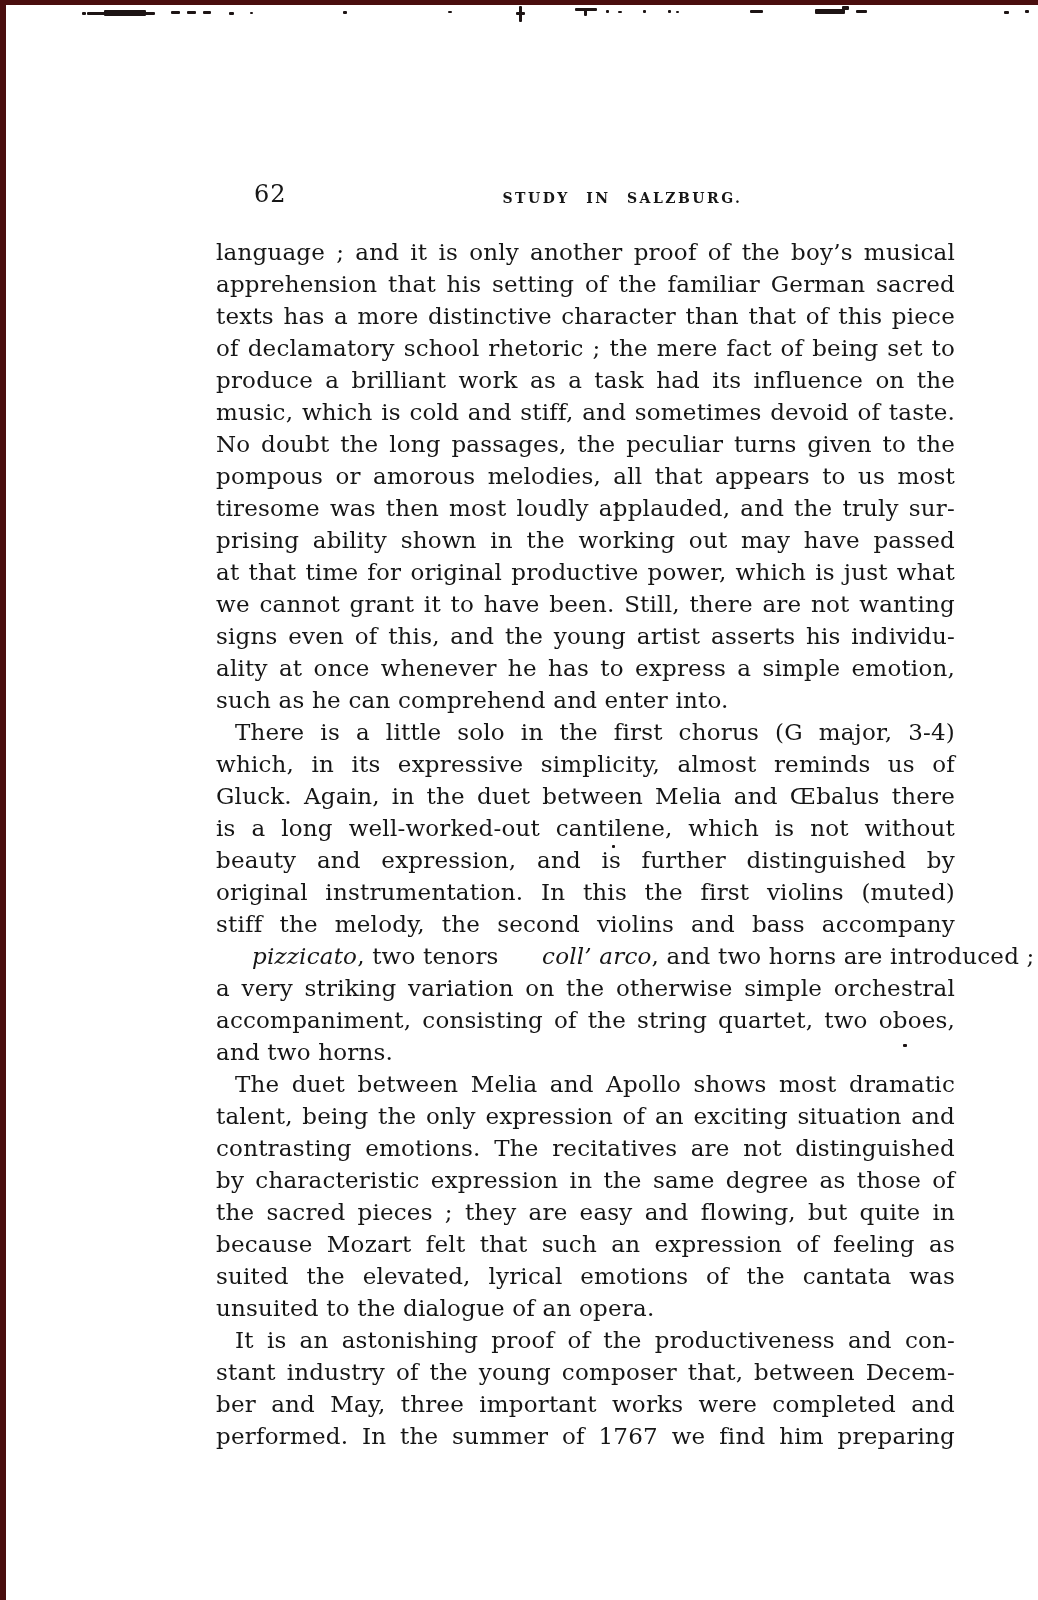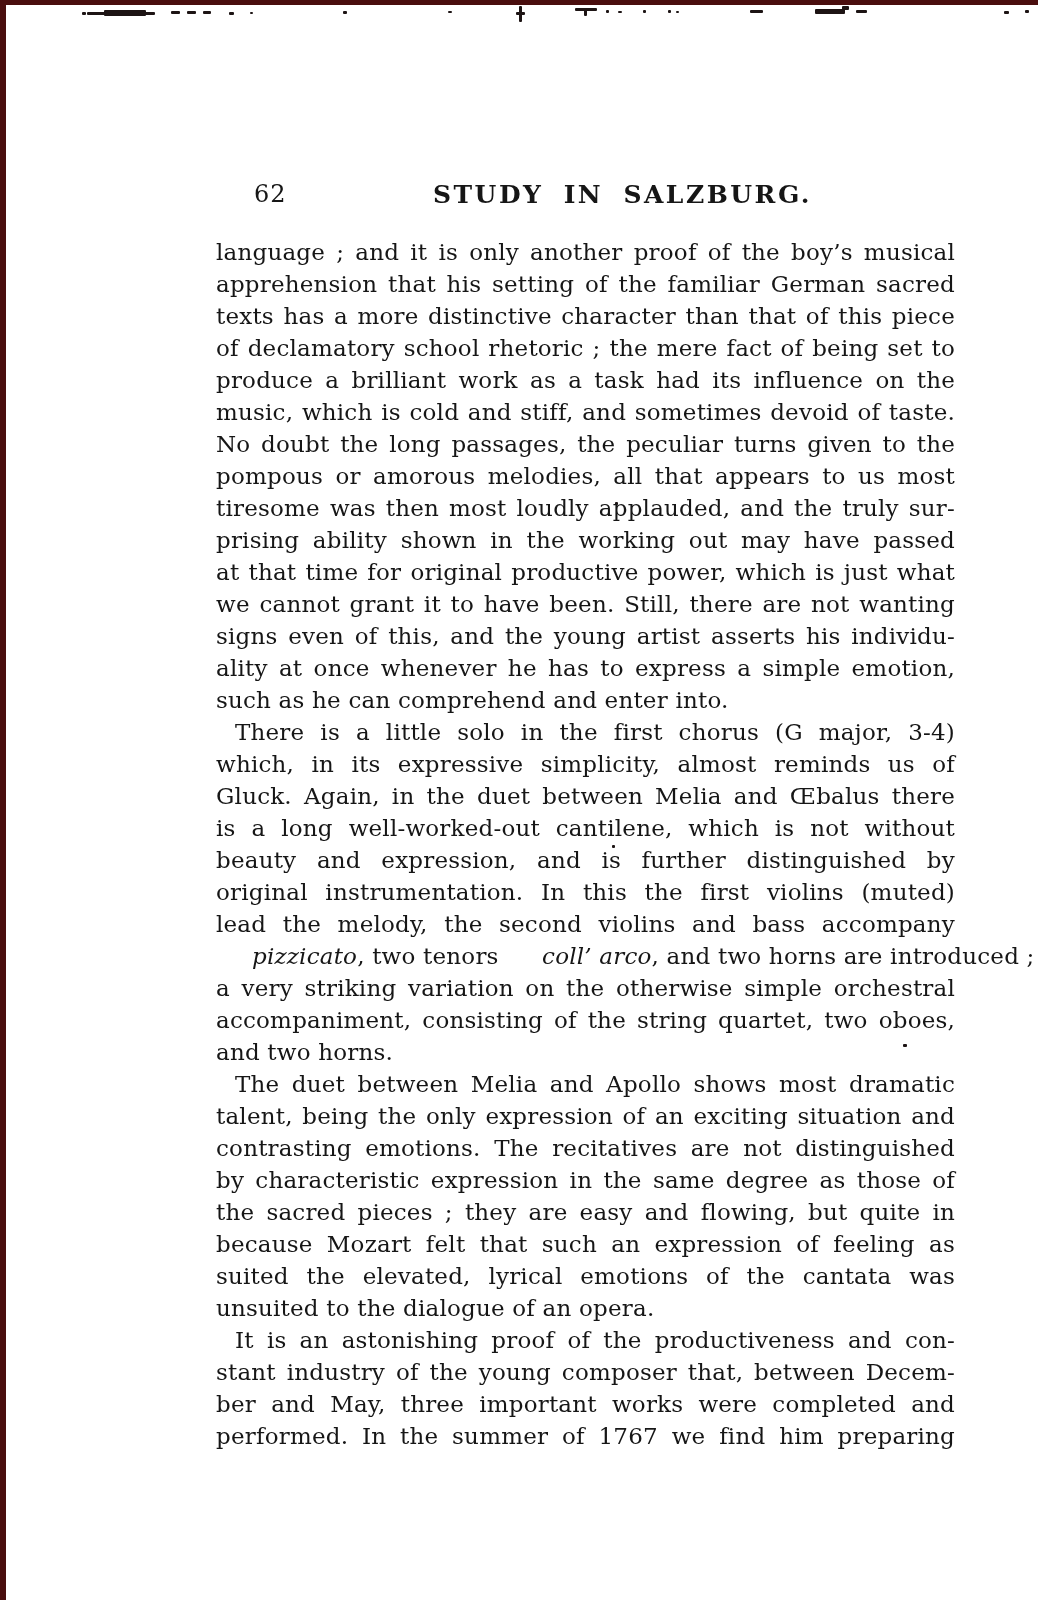--- a/index.html
+++ b/index.html
@@ -11,22 +11,22 @@
   }
   
   .edge-left{position:absolute;left:0;top:0;width:6px;height:1600px;background:#4a0e0e;}
   .edge-top{position:absolute;left:0;top:0;width:1038px;height:5px;background:#4a0e0e;}
   
   .mark{position:absolute;background:#1d1414;border-radius:1px;}
   
   .header{position:absolute;left:218px;top:180px;width:737px;height:30px;margin-left:36px;}
   .page-num{position:absolute;left:0;top:0;font-size:24px;letter-spacing:1px;}
   .running-title{
-    position:absolute;left:0;top:0;width:100%;text-align:center;
-    font-size:25px;font-weight:bold;letter-spacing:2.5px;word-spacing:9px;
+    position:absolute;left:0;top:10px;width:100%;text-align:center;
+    font-size:14px;font-weight:bold;letter-spacing:2.5px;word-spacing:9px;
   }
   
   .textblock{position:absolute;left:216px;top:236px;width:739px;}
   .line{
     height:32px;line-height:32px;font-size:23px;white-space:nowrap;
     text-align:justify;text-align-last:justify;letter-spacing:0.2px;
   }
   .line.end{text-align-last:left;}
   .line.indent{padding-left:19px;}
   .it{font-style:italic;margin-left:36px;}
@@ -89,21 +89,21 @@
     <div class="line"><span>we cannot grant it to have been.  Still, there are not wanting</span></div>
     <div class="line"><span>signs even of this, and the young artist asserts his individu-</span></div>
     <div class="line"><span>ality at once whenever he has to express a simple emotion,</span></div>
     <div class="line end"><span>such as he can comprehend and enter into.</span></div>
     <div class="line indent"><span>There is a little solo in the first chorus (G major, 3-4)</span></div>
     <div class="line"><span>which, in its expressive simplicity, almost reminds us of</span></div>
     <div class="line"><span>Gluck.  Again, in the duet between Melia and Œbalus there</span></div>
     <div class="line"><span>is a long well-worked-out cantilene, which is not without</span></div>
     <div class="line"><span>beauty and expression, and is further distinguished by</span></div>
     <div class="line"><span>original instrumentation.  In this the first violins (muted)</span></div>
-    <div class="line"><span>lead the melody, the second violins and bass accompany</span></div>
+    <div class="line"><span>stiff the melody, the second violins and bass accompany</span></div>
     <div class="line"><span class="it">pizzicato</span><span>, two tenors </span><span class="it">coll’ arco</span><span>, and two horns are introduced ;</span></div>
     <div class="line"><span>a very striking variation on the otherwise simple orchestral</span></div>
     <div class="line"><span>accompaniment, consisting of the string quartet, two oboes,</span></div>
     <div class="line end"><span>and two horns.</span></div>
     <div class="line indent"><span>The duet between Melia and Apollo shows most dramatic</span></div>
     <div class="line"><span>talent, being the only expression of an exciting situation and</span></div>
     <div class="line"><span>contrasting emotions.  The recitatives are not distinguished</span></div>
     <div class="line"><span>by characteristic expression in the same degree as those of</span></div>
     <div class="line"><span>the sacred pieces ; they are easy and flowing, but quite in</span></div>
     <div class="line"><span>because Mozart felt that such an expression of feeling as</span></div>

